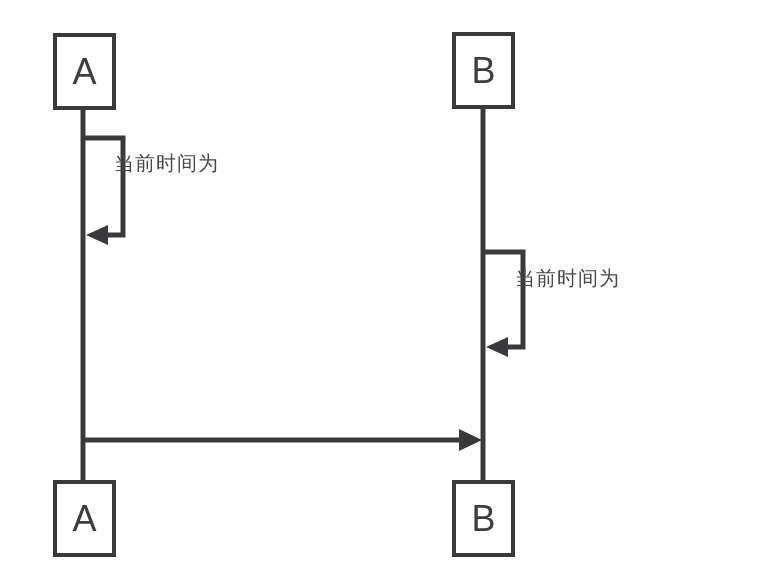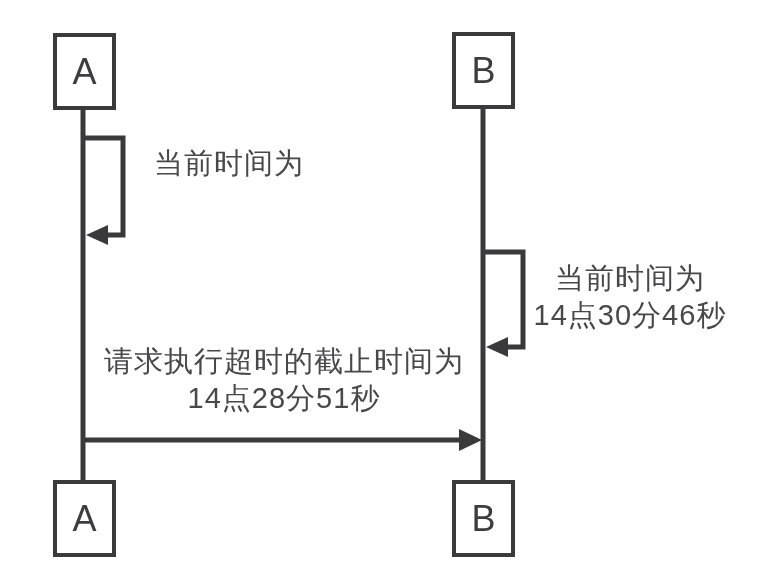--- a/index.html
+++ b/index.html
@@ -38,22 +38,21 @@
     line-height: 1;
     color: #3d3d3f;
   }
   .box-a-top { left: 53px; top: 33px; }
   .box-b-top { left: 452px; top: 32px; }
   .box-a-bottom { left: 53px; top: 480px; }
   .box-b-bottom { left: 452px; top: 480px; }
 
   .msg-label {
     position: absolute;
-    text-align: center;
-    font-size: 29px;
+    font-size: 20px;
     line-height: 37px;
     color: #48484a;
     letter-spacing: 1px;
     white-space: nowrap;
   }
   .label-self-a { left: 114px; top: 145px; width: 230px; }
   .label-self-b { left: 515px; top: 260px; width: 230px; }
   .label-main   { left: 84px;  top: 343px; width: 400px; }
 </style>
 </head>
@@ -89,21 +88,16 @@
   <div class="actor-box box-b-bottom">
     <span class="actor-label">B</span>
   </div>
 
   <div class="msg-label label-self-a">
     <div>当前时间为</div>
   </div>
 
   <div class="msg-label label-self-b">
     <div>当前时间为</div>
-    <div>14点30分46秒</div>
   </div>
 
-  <div class="msg-label label-main">
-    <div>请求执行超时的截止时间为</div>
-    <div>14点28分51秒</div>
-  </div>
 
 </div>
 
 </body></html>

